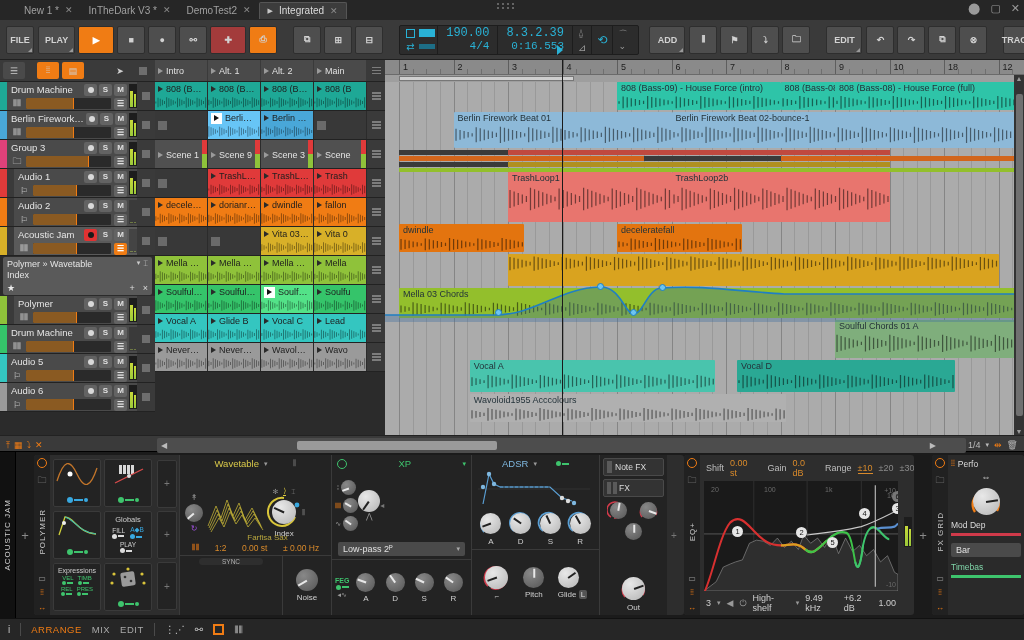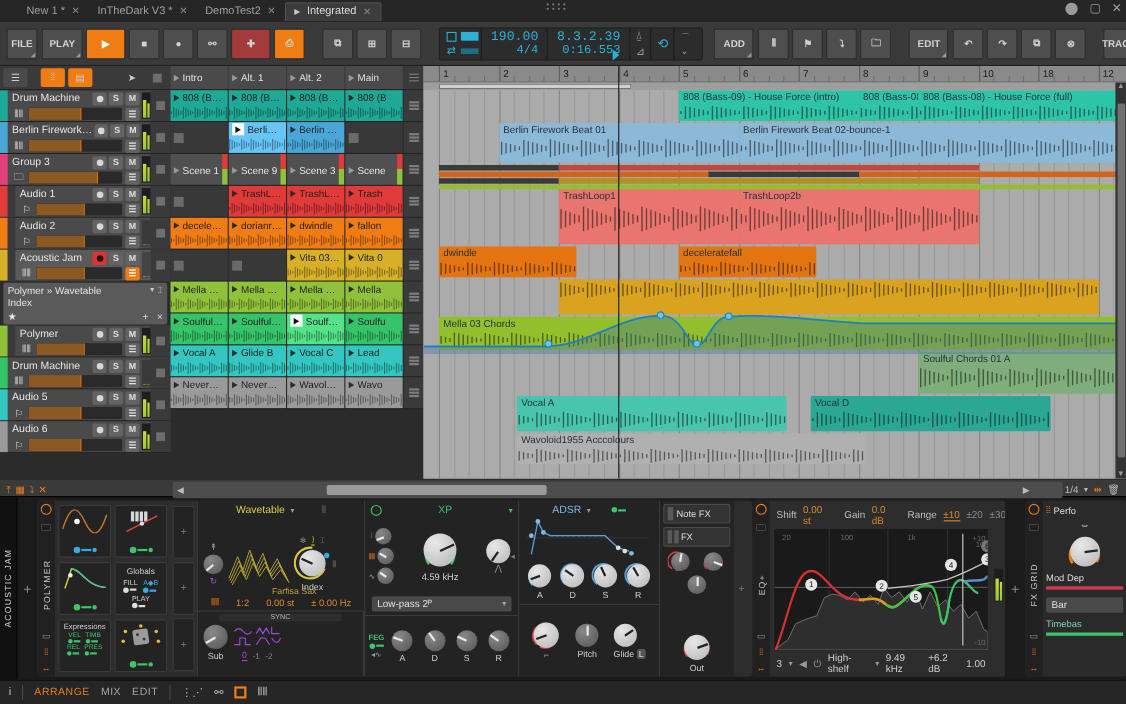--- a/index.html
+++ b/index.html
@@ -3191,45 +3191,26 @@
         <div class="wt-name" style="margin-top:-22px;padding-left:24px;">Farfisa Sax</div>
         <div class="valrow" style="padding-bottom:2px;">
           <span style="color:#f07c14;">⦀⦀</span>
           <span>1:2</span>
           <span>0.00 st</span>
           <span>± 0.00 Hz</span>
         </div>
         <div style="display:flex;border-top:1px solid #3a3a3a;flex:0 0 60px;">
           <div style="flex:1;display:flex;flex-direction:column;border-right:1px solid #3a3a3a;padding:1px;">
             <div style="text-align:center;color:#b0b0b0;font-size:6.5px;background:#2e2e2e;border-radius:6px;margin:1px 18px;">SYNC</div>
-            <div style="display:flex;align-items:center;gap:4px;padding:2px 4px;">
-              <div style="display:flex;flex-direction:column;align-items:center;">
-                <div class="knob dark" style="width:22px;height:22px;">
-                    <div class="ptr" style="transform:rotate(150deg);"></div>
-                  </div>
-                <div class="kcap">Sub</div>
-              </div>
-              <div style="display:flex;flex-direction:column;align-items:center;gap:1px;">
-                <svg width="46" height="22" viewBox="0 0 46 22">
-                    <g fill="none" stroke="#9b4fd8" stroke-width="1">
-                      <path d="M2,6 q4,-5 8,0 t8,0"></path>
-                      <path d="M22,8 l3,-5 3,5 3,-5 3,5"></path>
-                      <path d="M36,2 v6 h7"></path>
-                      <path d="M2,18 h5 v-6 h5 v6 h5"></path>
-                      <path d="M22,18 l4,-6 h4 l4,6"></path>
-                      <path d="M36,12 q5,8 8,0"></path>
-                    </g>
-                  </svg>
-                <div style="display:flex;gap:5px;align-items:center;">
-                  <span style="color:#9b4fd8;font-size:8px;border-bottom:1px solid #9b4fd8;">0</span>
-                  <span style="color:#8a8a8a;font-size:7.5px;">-1</span>
-                  <span style="color:#8a8a8a;font-size:7.5px;">-2</span>
-                </div>
-              </div>
-            </div>
+          </div>
+          <div style="width:48px;display:flex;flex-direction:column;align-items:center;justify-content:center;">
+            <div class="knob dark" style="width:22px;height:22px;">
+                <div class="ptr" style="transform:rotate(150deg);"></div>
+              </div>
+            <div class="kcap">Noise</div>
           </div>
         </div>
       </div>
 
       <div style="width:140px;display:flex;flex-direction:column;background:#232323;border-left:1px solid #3a3a3a;">
         <div style="display:flex;align-items:center;gap:5px;padding:3px 5px 0;">
           <div class="pwr green"></div>
           <div style="flex:1;text-align:center;color:#3ec46d;font-size:9.5px;">XP</div>
           <span style="color:#3ec46d;font-size:7px;">▾</span>
         </div>
@@ -3246,31 +3227,20 @@
                 <div class="knob dark" style="width:15px;height:15px;">
                   <div class="ptr" style="transform:rotate(210deg);"></div>
                 </div>
               </div>
             <div style="display:flex;align-items:center;gap:2px;">
                 <span style="color:#9a9a9a;font-size:7px;">∿</span>
                 <div class="knob dark" style="width:15px;height:15px;">
                   <div class="ptr" style="transform:rotate(215deg);"></div>
                 </div>
               </div>
-          </div>
-          <div style="display:flex;flex-direction:column;align-items:center;flex:1;">
-            <div class="knobring" style="width:34px;height:34px;">
-              <svg width="38" height="38" viewBox="0 0 38 38" style="position:absolute;">
-                  <path d="M9,32 A13,13 0 1,1 29,32" fill="none" stroke="#3ec46d" stroke-width="2"></path>
-                </svg>
-              <div class="knob" style="width:30px;height:30px;">
-                  <div class="ptr" style="transform:rotate(-25deg);"></div>
-                </div>
-            </div>
-            <div style="color:#cfcfcf;font-size:8.5px;margin-top:2px;">4.59 kHz</div>
           </div>
           <div style="display:flex;flex-direction:column;align-items:center;">
             <div class="knob" style="width:22px;height:22px;">
                 <div class="ptr" style="transform:rotate(125deg);"></div>
               </div>
             <span style="color:#9a9a9a;font-size:8px;">⋀</span>
           </div>
           <span style="color:#777;font-size:8px;">◂</span>
         </div>
         <div class="dropdown" style="margin:0 6px 3px;">

